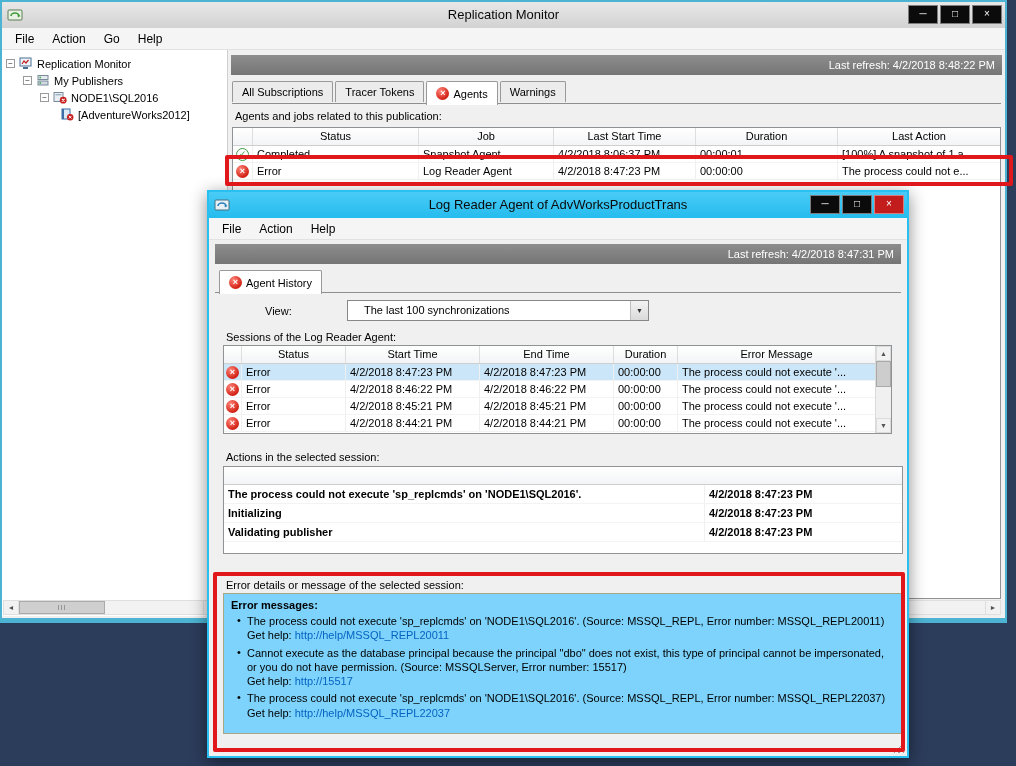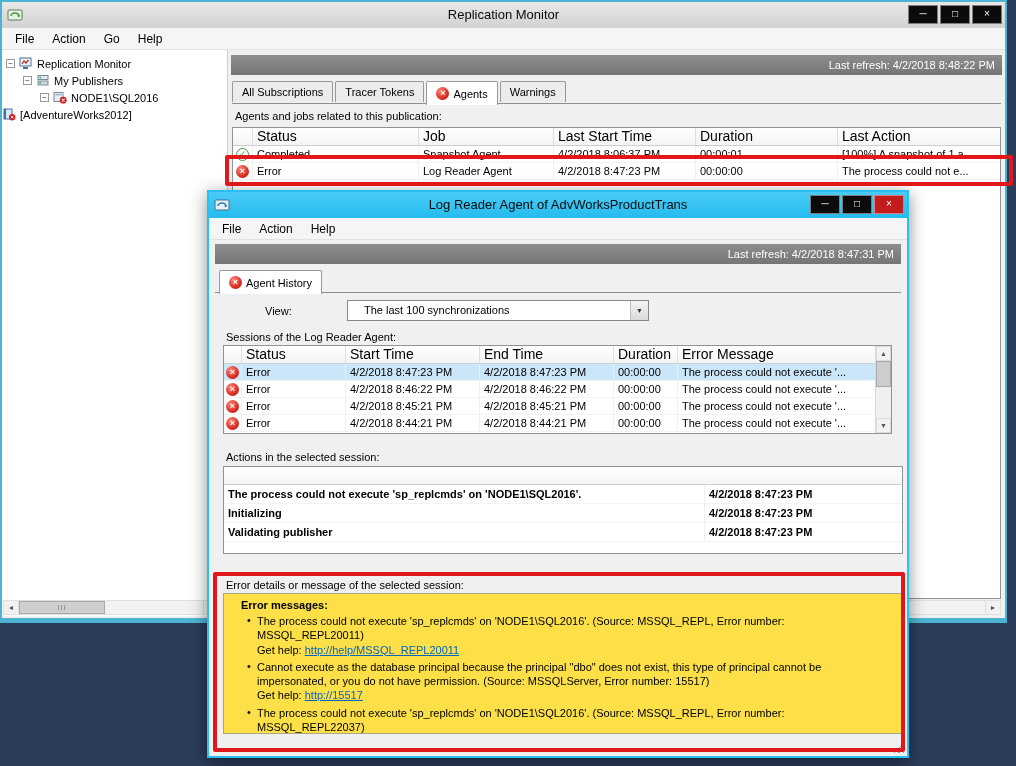--- a/index.html
+++ b/index.html
@@ -37,21 +37,21 @@
 
   .tab-strip{position:absolute;left:3px;top:31px;height:23px;display:flex;align-items:flex-start;}
   .tab{display:flex;align-items:center;gap:4px;padding:0 9px;font-size:11px;height:21px;background:#ececec;border:1px solid #999;border-bottom:none;margin-right:2px;border-radius:2px 2px 0 0;}
   .tab.selected{background:#fff;height:24px;margin-bottom:-2px;position:relative;z-index:2;}
   .tab-line{position:absolute;left:3px;right:4px;top:53px;height:1px;background:#8e8e8e;}
 
   .flabel{position:absolute;font-size:11px;color:#000;}
 
   .lv{position:absolute;background:#fff;border:1px solid #8f9396;overflow:hidden;}
   .lv-head{display:flex;background:linear-gradient(#ffffff,#f3f4f6);border-bottom:1px solid #cfcfcf;height:18px;}
-  .lv-hc{font-size:14px;line-height:17px;padding:0 4px;border-right:1px solid #dedede;overflow:hidden;white-space:nowrap;flex:none;}
+  .lv-hc{font-size:11px;line-height:17px;padding:0 4px;border-right:1px solid #dedede;overflow:hidden;white-space:nowrap;flex:none;text-align:center;}
   .lv-row{display:flex;height:17px;align-items:center;border-bottom:1px solid #f3f3f3;}
   .lv-c{font-size:11px;padding:0 4px;overflow:hidden;white-space:nowrap;flex:none;display:flex;align-items:center;height:100%;border-right:1px solid #f0f0f0;}
   .lv-c.ic{justify-content:center;padding:0;}
   .lv-row.sel{background:#cbe6f8;}
 
   
   .mc0{width:20px}.mc1{width:166px}.mc2{width:135px}.mc3{width:142px}.mc4{width:142px}.mc5{flex:1;border-right:none;}
   #main-lv{left:3px;right:4px;top:77px;bottom:17px;}
 
   
@@ -78,26 +78,26 @@
   .hs-btn{width:15px;font-size:7px;line-height:13px;text-align:center;color:#555;border-right:1px solid #dfdfdf;flex:none;background:#f2f2f2;}
   .hs-btn.endcap{border-left:1px solid #dfdfdf;border-right:none;}
   .hs-thumb{width:86px;background:#cfcfcf;border:1px solid #ababab;position:relative;flex:none;}
   .hs-thumb::after{content:"";position:absolute;left:50%;top:3px;bottom:3px;width:7px;margin-left:-4px;background:repeating-linear-gradient(90deg,#969696 0 1px,transparent 1px 3px);}
   .hs-track{flex:1;}
 
   .combo{position:absolute;left:138px;top:108px;width:302px;height:21px;display:flex;background:#fff;border:1px solid #878787;}
   .combo-text{flex:1;font-size:11px;line-height:19px;padding-left:16px;overflow:hidden;white-space:nowrap;}
   .combo-btn{width:18px;background:linear-gradient(#f3f3f3,#dadada);border-left:1px solid #bfbfbf;font-size:7px;line-height:19px;text-align:center;color:#333;flex:none;}
 
-  .error-box{position:absolute;left:14px;top:401px;width:680px;height:141px;background:#fde047;border:1px solid #a7a786;padding:5px 17px;overflow:hidden;}
+  .error-box{position:absolute;left:14px;top:401px;width:680px;height:141px;background:#7dd3fc;border:1px solid #a7a786;padding:5px 7px;overflow:hidden;}
   .eb-title{font-weight:bold;margin-bottom:3px;font-size:11px;}
   .eb-item{display:flex;margin-bottom:3px;}
   .eb-bullet{width:16px;flex:none;text-align:center;font-size:11px;}
   .eb-body{flex:1;line-height:1.3;font-size:11px;}
-  .eb-link{color:#0563c1;text-decoration:underline;}
+  .eb-link{color:#0563c1;}
 
   .grip{position:absolute;right:3px;bottom:3px;width:13px;height:13px;background:repeating-linear-gradient(135deg,transparent 0 2px,#9a9a9a 2px 3px);clip-path:polygon(100% 0,100% 100%,0 100%);}
 
   .annotation{position:absolute;border:4px solid #e0181c;z-index:30;pointer-events:none;border-radius:2px;}
   #anno-row{left:225px;top:155px;width:788px;height:31px;}
   #anno-err{left:213px;top:572px;width:692px;height:180px;}
 </style>
 </head>
 <body>
 
@@ -157,21 +157,21 @@
           <span class="tree-ico">
             <svg width="14" height="13" viewBox="0 0 14 13">
                 <rect x="1" y="1.5" width="9" height="9" fill="#e8eef4" stroke="#7a8a99"></rect>
                 <rect x="2.5" y="3" width="6" height="1.4" fill="#9fb2c2"></rect>
                 <circle cx="10.2" cy="9.2" r="3.4" fill="#c81e1e"></circle>
                 <path d="M8.8 7.8 L11.6 10.6 M11.6 7.8 L8.8 10.6" stroke="#fff" stroke-width="1.1"></path>
               </svg>
           </span>
           <span class="tree-label">NODE1\SQL2016</span>
         </div>
-        <div class="tree-row" style="">
+        <div class="tree-row" style="padding-left:58px;">
           <span class="tree-ico">
             <svg width="14" height="13" viewBox="0 0 14 13">
                 <rect x="2" y="1" width="8" height="10" fill="#dbe9f7" stroke="#3a6ea5"></rect>
                 <rect x="2" y="1" width="2" height="10" fill="#3a6ea5"></rect>
                 <circle cx="10.2" cy="9.2" r="3.2" fill="#c81e1e"></circle>
                 <path d="M8.9 7.9 L11.5 10.5 M11.5 7.9 L8.9 10.5" stroke="#fff" stroke-width="1"></path>
               </svg>
           </span>
           <span class="tree-label">[AdventureWorks2012]</span>
         </div>

